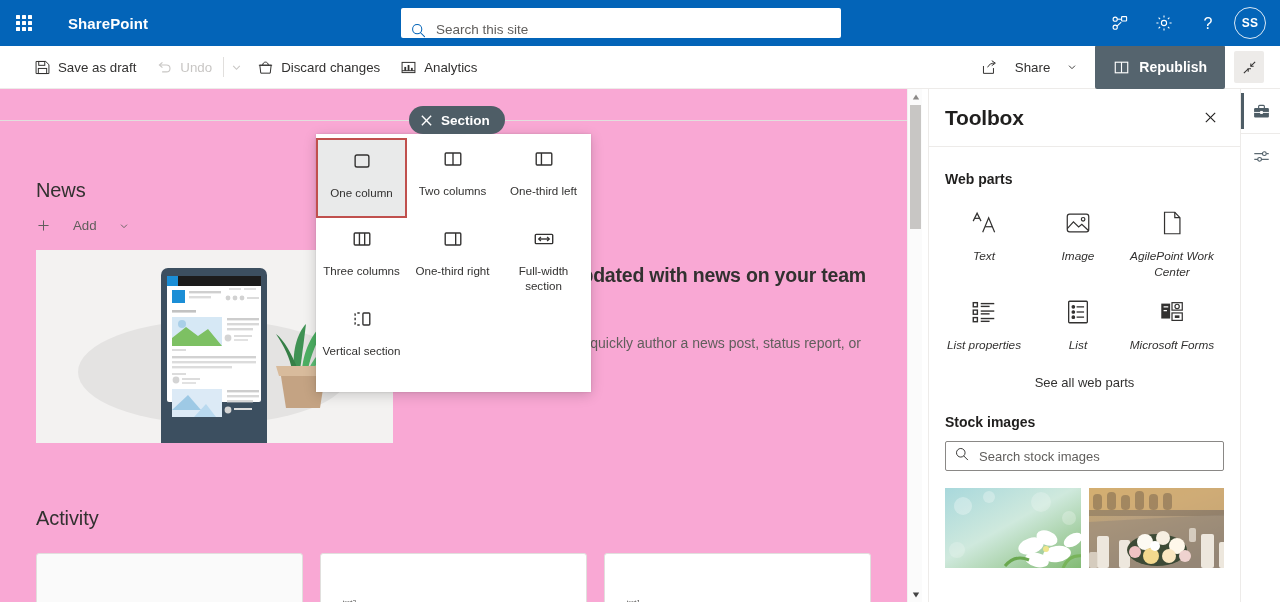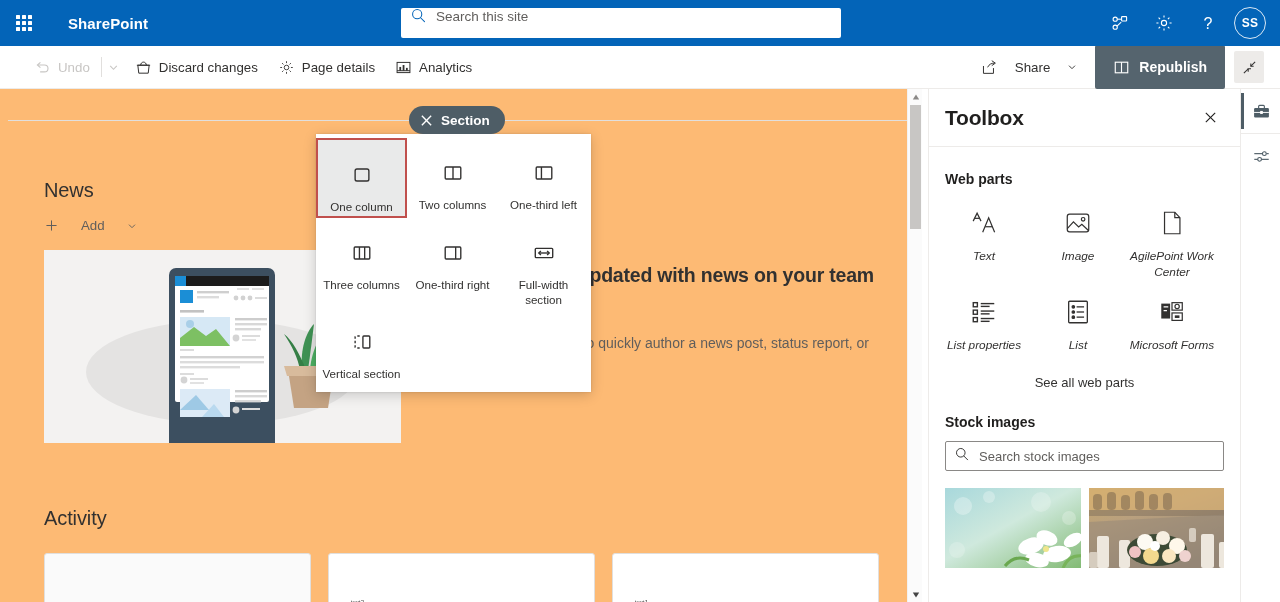--- a/index.html
+++ b/index.html
@@ -34,21 +34,21 @@
   .waffle-grid i { display:block; width:4px; height:4px; background:#fff; border-radius:0.5px; }
   .suite-brand {
     color: #fff; font-size: 15px; font-weight: bold;
     letter-spacing: 0.1px; margin-left: 20px; cursor: pointer;
     white-space: nowrap;
   }
   .suite-search {
     position: absolute; left: 401px; top: 8px;
     width: 440px; height: 30px;
     background: #fff; border-radius: 2px;
-    display: flex; align-items: flex-start;
+    display: flex; align-items: flex-end;
     padding: 0 10px;
   }
   .suite-search .mag { flex: 0 0 auto; margin-right: 8px; display:flex; }
   .suite-search input {
     border: none; outline: none; flex: 1;
     font-family: "Liberation Sans", sans-serif;
     font-size: 13.5px; color: #323130;
     background: transparent;
   }
   .suite-search input::placeholder { color: #605e5c; }
@@ -117,21 +117,21 @@
     width: 30px; height: 32px; margin-left: 9px;
     background: #edebe9; border: none; cursor: pointer;
     display: flex; align-items: center; justify-content: center;
     border-radius: 2px;
   }
 
   
   .canvas {
     position: absolute; top: 89px; left: 0;
     width: 922px; height: 513px;
-    background: #fdba74; overflow: hidden; padding-left: 8px;
+    background: #f9a8d4; overflow: hidden;
   }
   .canvas-inner { position: relative; width: 907px; height: 513px; }
   .section-divider {
     position: absolute; top: 31px; left: 0; width: 907px;
     height: 1px; background: #e1dfdd;
   }
   .wp-news { position: absolute; top: 90px; left: 36px; width: 860px; }
   .wp-title {
     font-size: 20px; color: #323130; font-weight: normal;
     letter-spacing: -.1px;
@@ -209,21 +209,21 @@
     border-left: 10px solid transparent;
     border-right: 10px solid transparent;
     border-bottom: 10px solid #fff;
     filter: drop-shadow(0 -2px 2px rgba(0,0,0,.07));
   }
   .panel-grid { display: flex; flex-wrap: wrap; padding: 4px 0 0 0; }
   .layout-item {
     width: 91px; min-height: 80px;
     display: flex; flex-direction: column;
     align-items: center; justify-content: flex-start;
-    padding-top: 22px; cursor: pointer;
+    padding-top: 8px; cursor: pointer;
     text-align: center;
   }
   .layout-item.selected {
     background: #e9eaea;
     border: 2px solid #c0504d;
     width: 91px; height: 80px;
   }
   .layout-icon { height: 26px; display:flex; align-items:center; justify-content:center; }
   .layout-label {
     margin-top: 11px; font-size: 11.6px; color: #323130;
@@ -358,20 +358,28 @@
           <text x="10" y="15.5" font-family="Liberation Sans, sans-serif" font-size="16" fill="#fff" text-anchor="middle">?</text>
         </svg>
     </div>
     <div class="avatar">SS</div>
   </div>
 </div>
 
 <div class="cmdbar">
   <div class="cmd-left">
 
+    <div class="cmd-btn">
+      <svg width="17" height="17" viewBox="0 0 18 18" fill="none" stroke="#323130" stroke-width="1.05">
+        <path d="M2.2 2.6h10.2l3.4 3.4v9.4H2.2z"></path>
+        <rect x="5" y="2.6" width="6.4" height="4.1"></rect>
+        <rect x="4.6" y="10" width="8.8" height="5.4"></rect>
+      </svg>
+      <span>Save as draft</span>
+    </div>
 
     <div class="cmd-btn disabled">
       <svg width="17" height="17" viewBox="0 0 18 18" fill="none" stroke="#c8c6c4" stroke-width="1.2">
         <path d="M4.2 6.4H11c2.2 0 3.8 1.6 3.8 3.6s-1.6 3.6-3.8 3.6H6.5"></path>
         <polyline points="6.8,3.6 3.6,6.4 6.8,9.2"></polyline>
       </svg>
       <span>Undo</span>
     </div>
     <div class="cmd-split"></div>
     <div class="cmd-caret">
@@ -382,27 +390,20 @@
 
     <div class="cmd-btn">
       <svg width="17" height="17" viewBox="0 0 18 18" fill="none" stroke="#323130" stroke-width="1.05">
         <path d="M3 6.6h12l-1 8.4H4z"></path>
         <path d="M6 6.6c0-2 1.4-3.3 3-3.3s3 1.3 3 3.3"></path>
         <line x1="2" y1="6.6" x2="16" y2="6.6"></line>
       </svg>
       <span>Discard changes</span>
     </div>
 
-    <div class="cmd-btn">
-      <svg width="17" height="17" viewBox="0 0 20 20" fill="none" stroke="#323130" stroke-width="1.05">
-        <circle cx="10" cy="10" r="2.7"></circle>
-        <path d="M10 2.6v2.2M10 15.2v2.2M2.6 10h2.2M15.2 10h2.2M4.8 4.8l1.6 1.6M13.6 13.6l1.6 1.6M15.2 4.8l-1.6 1.6M6.4 13.6l-1.6 1.6"></path>
-      </svg>
-      <span>Page details</span>
-    </div>
 
     <div class="cmd-btn">
       <svg width="17" height="17" viewBox="0 0 18 18" fill="none" stroke="#323130" stroke-width="1.05">
         <rect x="2.2" y="3.6" width="13.6" height="10.8"></rect>
         <line x1="2.2" y1="12.4" x2="15.8" y2="12.4"></line>
         <rect x="4.6" y="8.4" width="1.9" height="4" fill="#323130" stroke="none"></rect>
         <rect x="8.1" y="6.4" width="1.9" height="6" fill="#323130" stroke="none"></rect>
         <rect x="11.6" y="9.4" width="1.9" height="3" fill="#323130" stroke="none"></rect>
       </svg>
       <span>Analytics</span>

